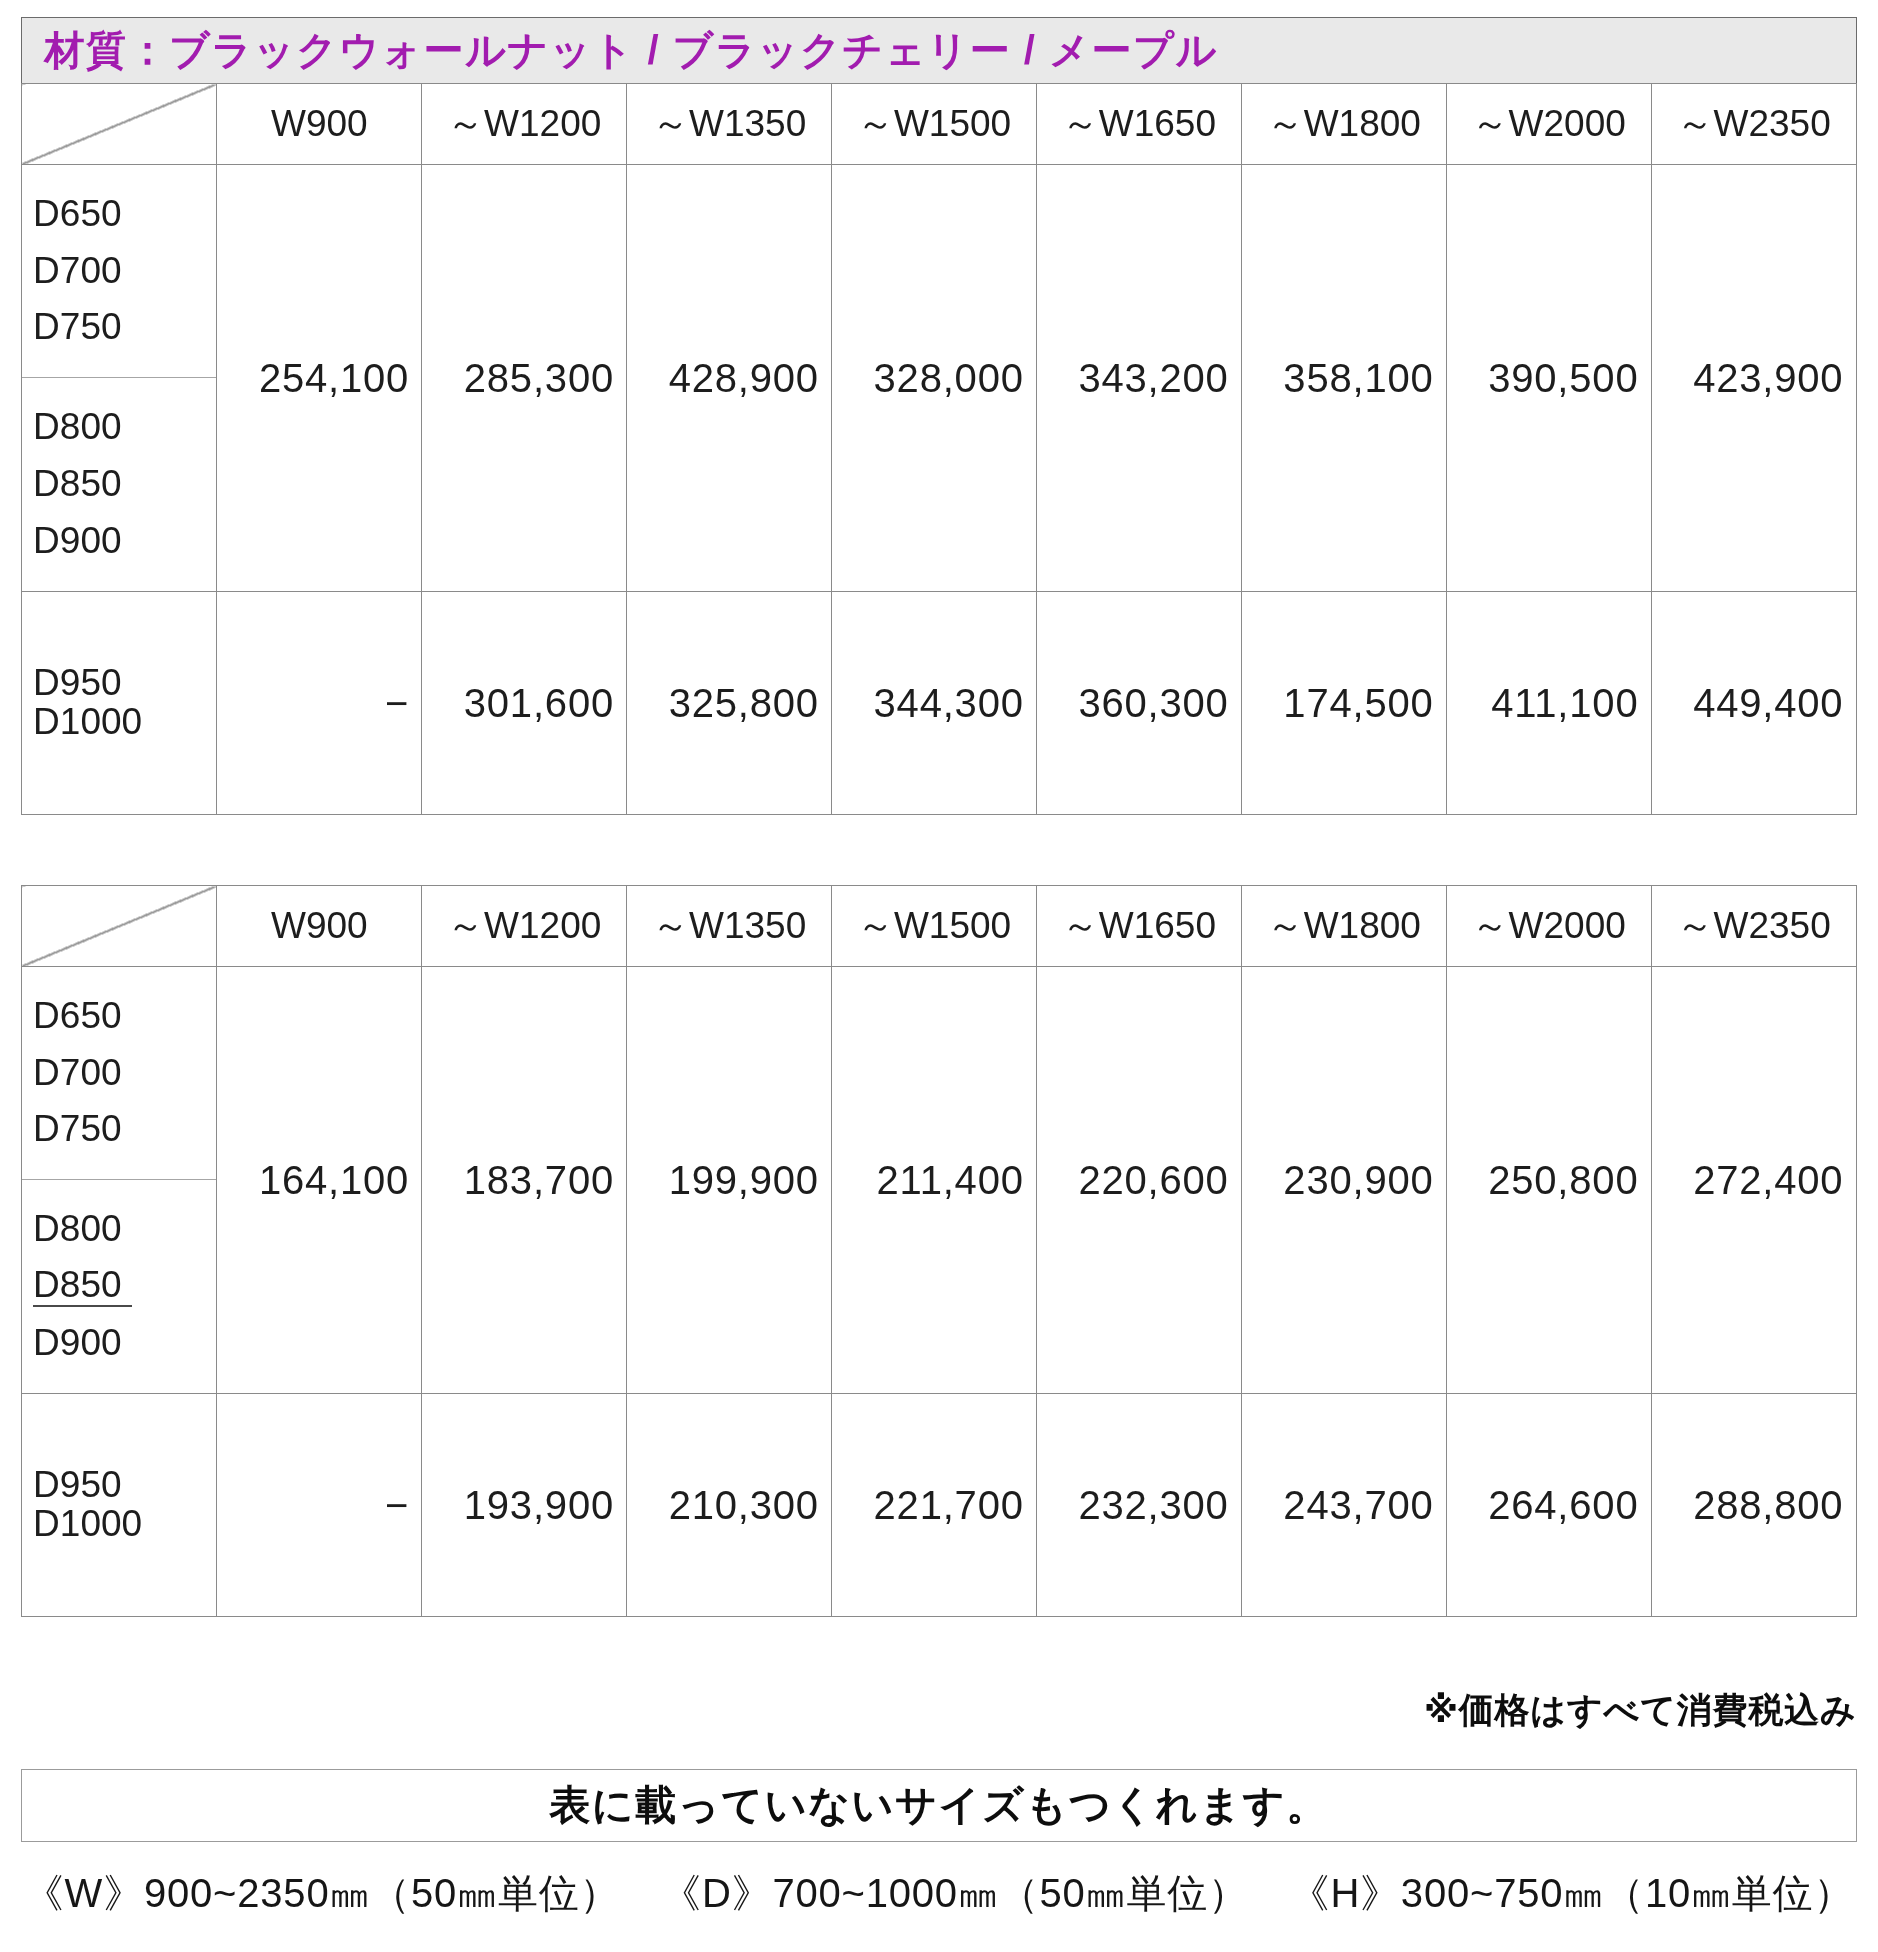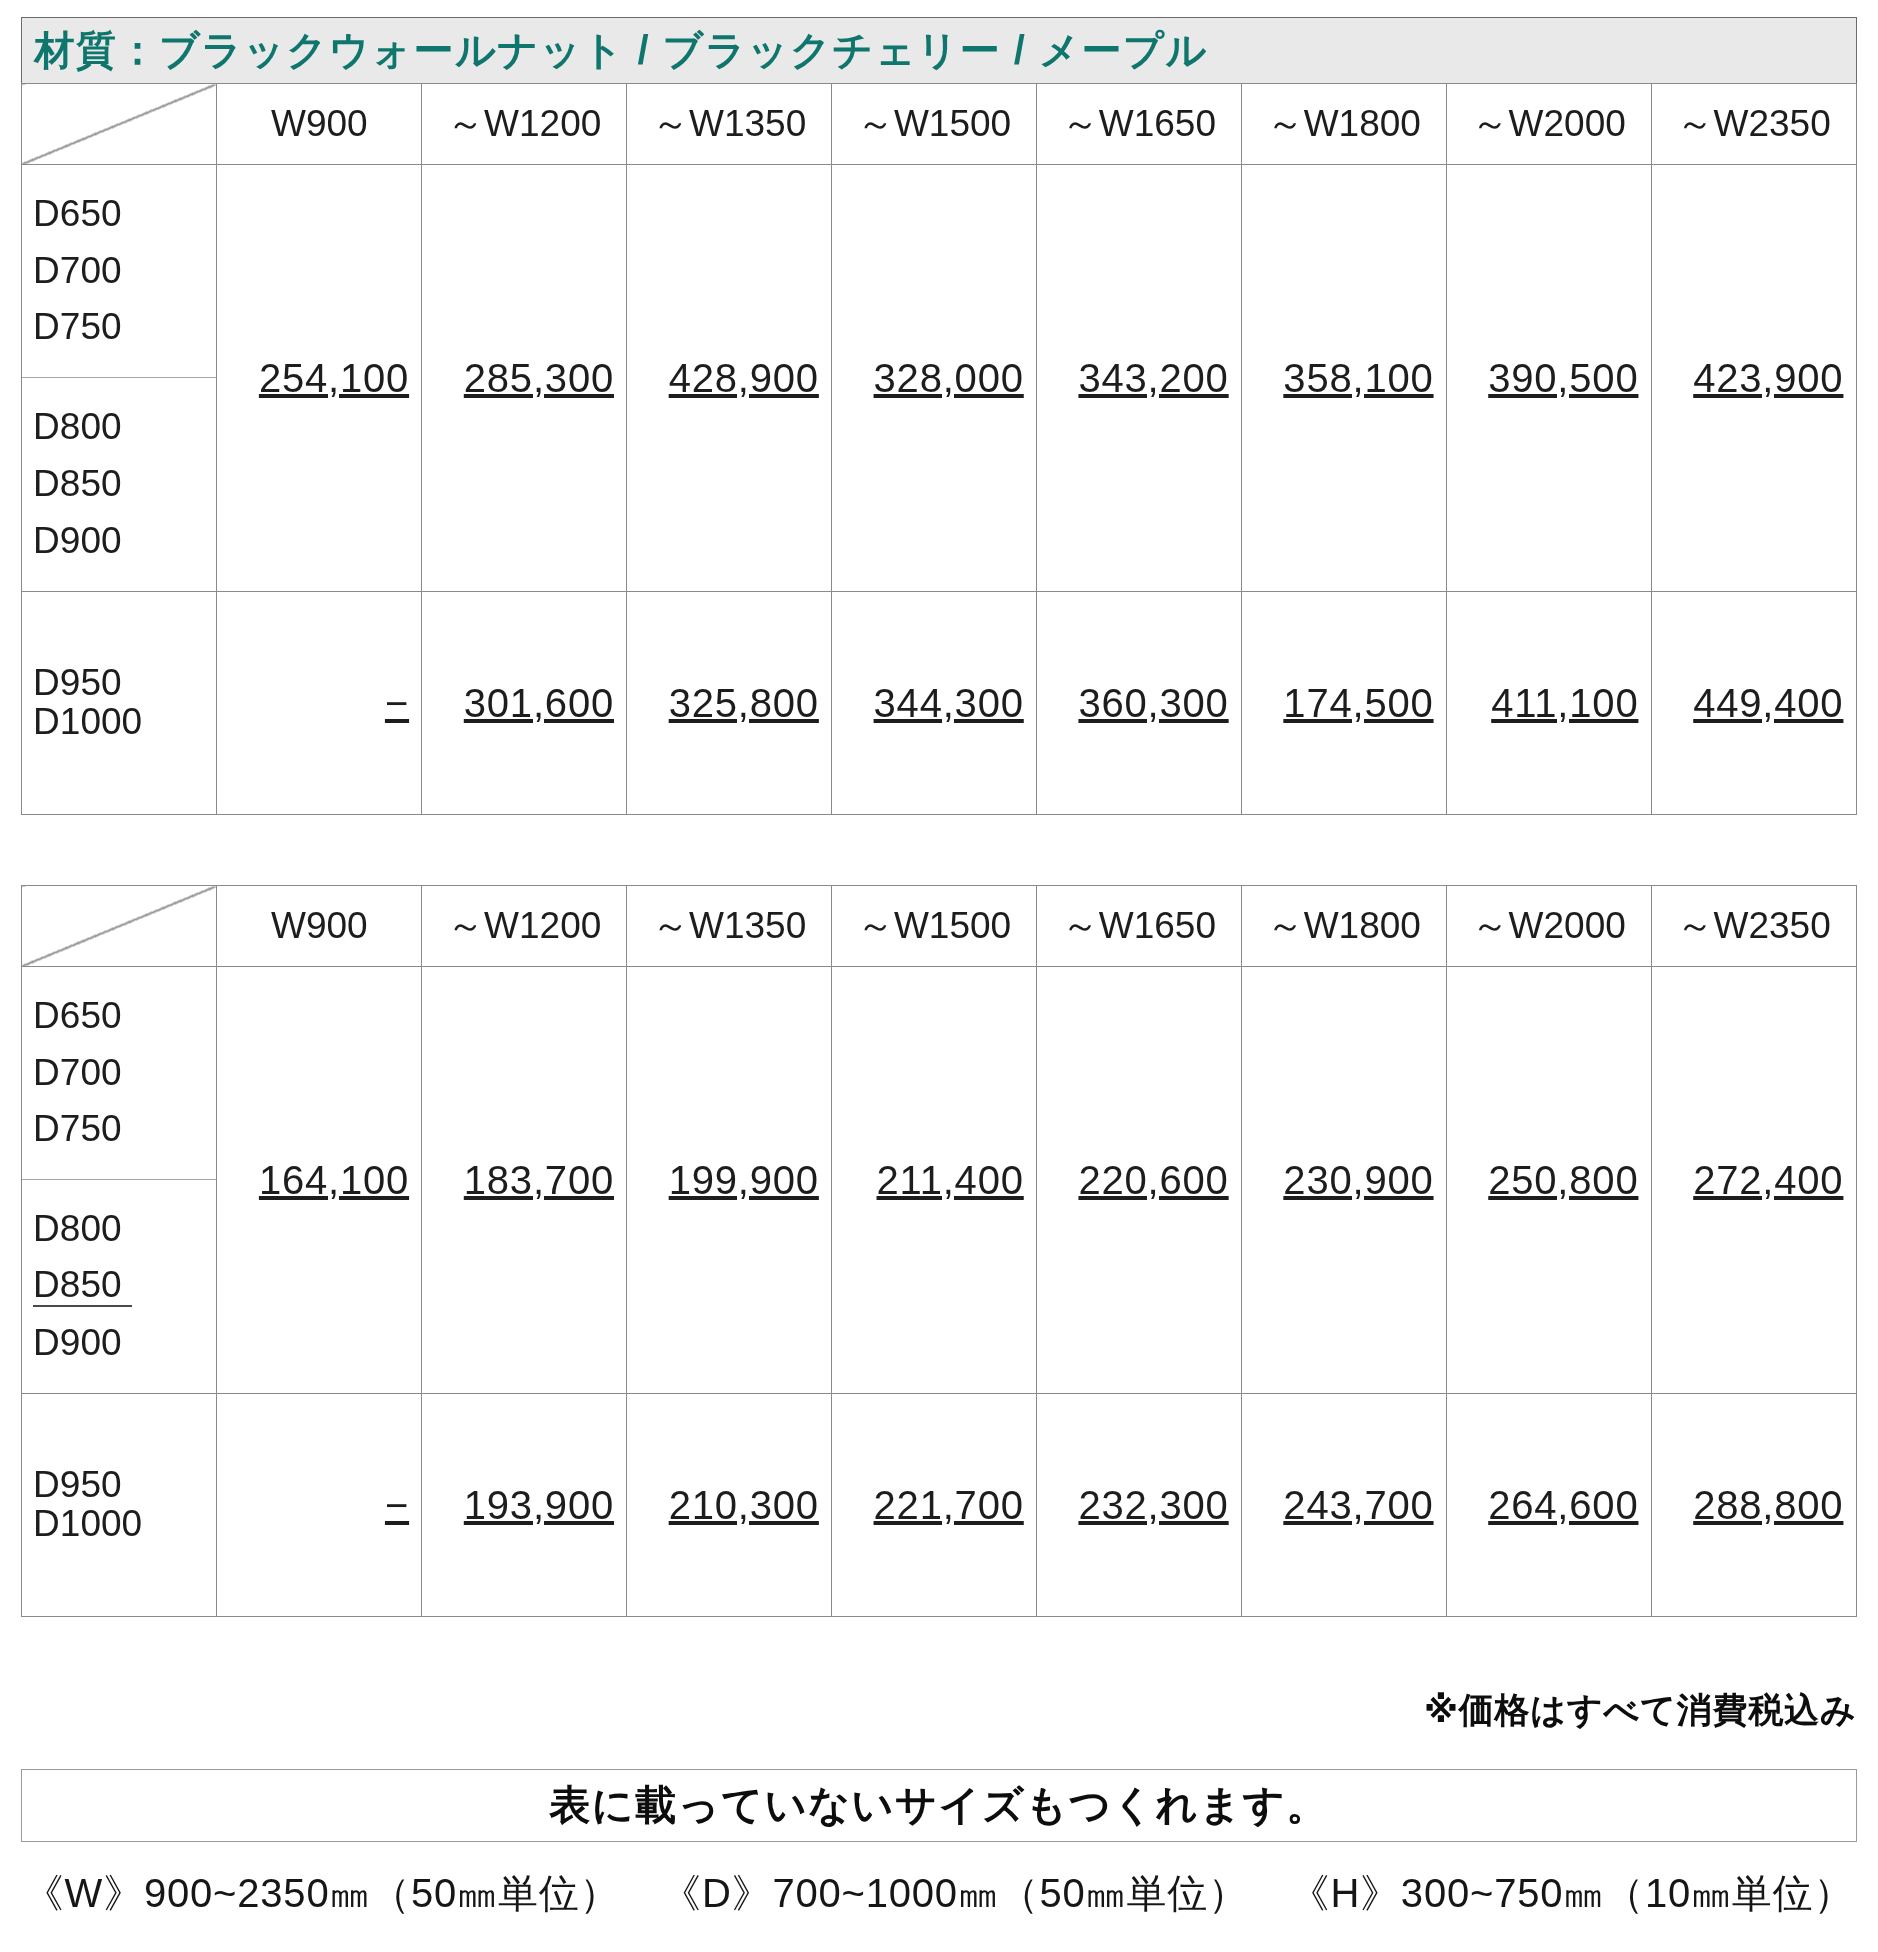--- a/index.html
+++ b/index.html
@@ -13,24 +13,24 @@
   .page { padding:17px 21.4px 0 21.4px; }
 
   .price-table { margin-bottom:70px; }
 
   .title-bar {
     height:66px;
     background:#e9e9e9;
     border:1.5px solid #6b6b6b;
     border-bottom:none;
     display:flex; align-items:center;
-    padding-left:12px;
+    padding-left:22px;
     font-size:40px; font-weight:bold;
     letter-spacing:1.5px;
-    color:#0f766e;
+    color:#a21caf;
   }
 
   table.price-grid {
     width:100%;
     border-collapse:collapse;
     table-layout:fixed;
     border:1.5px solid #6b6b6b;
   }
   col.label-col { width:195px; }
   .price-grid th, .price-grid td { border:1.5px solid #8a8a8a; }
@@ -50,21 +50,20 @@
 
   tr.row-shallow > td { height:427px; }
   tr.row-deep > td { height:223px; }
 
   td.price-cell {
     text-align:right;
     padding-right:12.2px;
     font-size:40px;
     letter-spacing:0.8px;
     vertical-align:middle;
-    text-decoration:underline;
   }
 
   td.row-label-cell { padding:0; vertical-align:top; }
   .label-stack { display:flex; flex-direction:column; height:100%; }
   .label-sub {
     flex:1 1 50%;
     display:flex; flex-direction:column;
     justify-content:space-evenly;
     align-items:flex-start;
     padding:12.2px 0 12.2px 10.7px;

